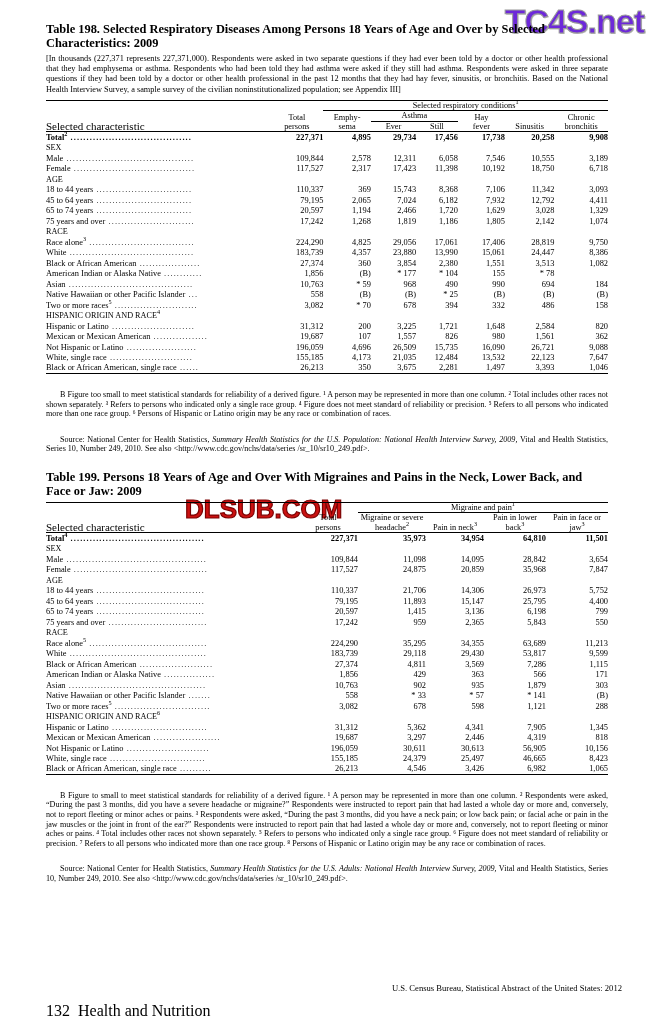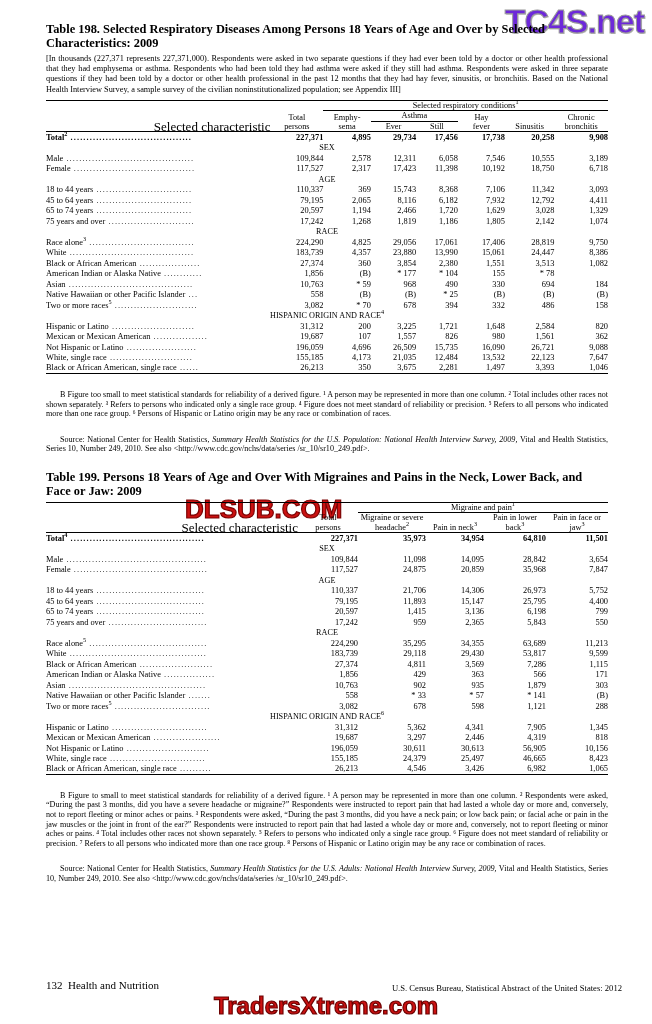--- a/index.html
+++ b/index.html
@@ -46,45 +46,45 @@
     padding:2px 2px 2px 2px;
     vertical-align:bottom;
   }
   .hdr-group {
     text-align:center;
     font-size:8.3px;
     padding:2px 0 1px 0;
     border-bottom:0.8px solid #000;
   }
   .hdr-left {
-    text-align:right;
-    font-size:13px;
+    text-align:left;
+    font-size:11px;
     padding-bottom:2px;
   }
   .num { text-align:right; padding-right:5px; white-space:nowrap; }
   .lbl { text-align:left; padding-left:2px; white-space:nowrap; }
-  .sub { text-align:center; font-size:8.2px; padding-top:2px; }
+  .sub { text-align:left; font-size:8.2px; padding-top:2px; }
   .bold { font-weight:bold; }
   sup { font-size:6.2px; vertical-align:super; line-height:0; }
 
   .rowh { height:10.5px; }
 
   .footnote {
     font-size:8.1px;
     line-height:9.6px;
     text-align:justify;
     margin:16px 0 0 0;
   }
   .footnote i { font-style:italic; }
   .fn-indent { text-indent:14px; }
 
   .pagefoot {
     position:absolute;
-    left:46px; bottom:33px;
-    font-size:11px;
+    left:46px; bottom:4px;
+    font-size:16px;
   }
   .pagefoot .pnum { font-weight:normal; }
   .srcfoot {
     position:absolute;
     right:30px; bottom:31px;
     font-size:8.6px;
     margin-left:20px;
   }
 
   
@@ -116,21 +116,20 @@
   }
   .spacer-block { height:16px; }
 </style>
 </head>
 <body>
 
 <div class="page">
 
   <div class="wm wm-tc4s">TC4S.net</div>
   <div class="wm wm-dlsub">DLSUB.COM</div>
-  <div class="wm wm-tx">TradersXtreme.com</div>
 
   <div class="inner">
 
     <div class="tbl-title">Table 198. Selected Respiratory Diseases Among Persons 18 Years of Age and Over by Selected Characteristics: 2009</div>
     <div class="headnote">[In thousands (227,371 represents 227,371,000). Respondents were asked in two separate questions if they had ever been told by a doctor or other health professional that they had emphysema or asthma. Respondents who had been told they had asthma were asked if they still had asthma. Respondents were asked in three separate questions if they had been told by a doctor or other health professional in the past 12 months that they had hay fever, sinusitis, or bronchitis. Based on the National Health Interview Survey, a sample survey of the civilian noninstitutionalized population; see Appendix III]</div>
 
     <table class="data">
       <colgroup>
         <col style="width:232px">
         <col style="width:56px">
@@ -217,21 +216,21 @@
             <td class="num">15,743</td>
             <td class="num">8,368</td>
             <td class="num">7,106</td>
             <td class="num">11,342</td>
             <td class="num">3,093</td>
           </tr>
           <tr class="rowh">
             <td class="lbl">45 to 64 years<span style="letter-spacing:1.1px"> ..............................</span></td>
             <td class="num">79,195</td>
             <td class="num">2,065</td>
-            <td class="num">8,116</td>
+            <td class="num">7,024</td>
             <td class="num">6,182</td>
             <td class="num">7,932</td>
             <td class="num">12,792</td>
             <td class="num">4,411</td>
           </tr>
           <tr class="rowh">
             <td class="lbl">65 to 74 years<span style="letter-spacing:1.1px"> ..............................</span></td>
             <td class="num">20,597</td>
             <td class="num">1,194</td>
             <td class="num">2,466</td>
@@ -292,21 +291,21 @@
             <td class="num">155</td>
             <td class="num">*  78</td>
             <td class="num"></td>
           </tr>
           <tr class="rowh">
             <td class="lbl">Asian<span style="letter-spacing:1.1px"> .......................................</span></td>
             <td class="num">10,763</td>
             <td class="num">*  59</td>
             <td class="num">968</td>
             <td class="num">490</td>
-            <td class="num">330</td>
+            <td class="num">990</td>
             <td class="num">694</td>
             <td class="num">184</td>
           </tr>
           <tr class="rowh">
             <td class="lbl">Native Hawaiian or other Pacific Islander<span style="letter-spacing:1.1px"> ...</span></td>
             <td class="num">558</td>
             <td class="num">(B)</td>
             <td class="num">(B)</td>
             <td class="num">*  25</td>
             <td class="num">(B)</td>

